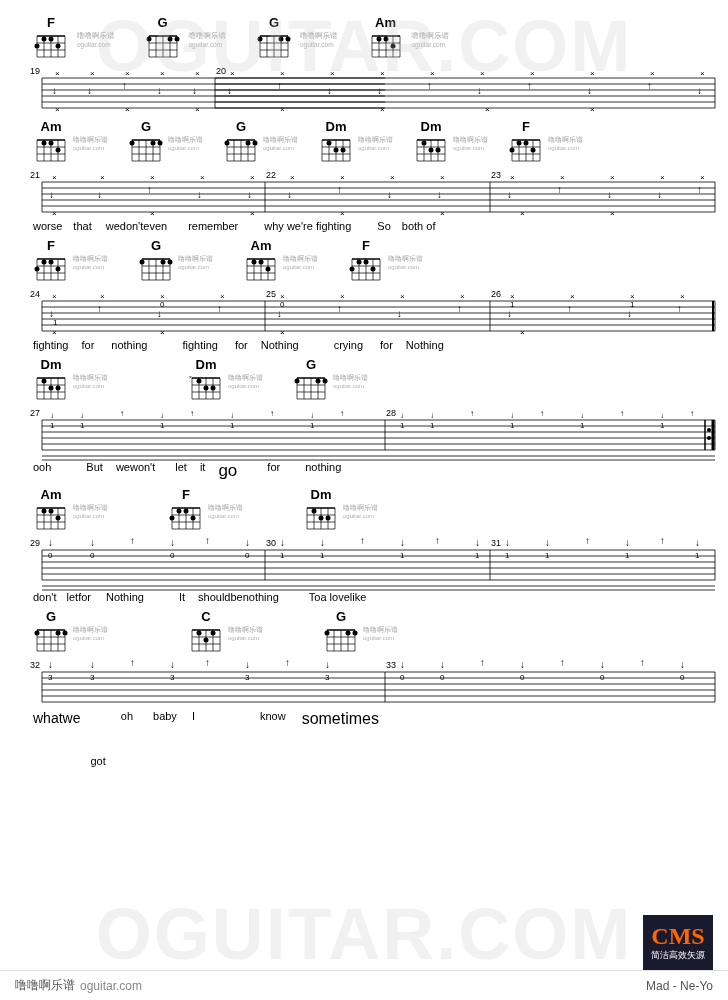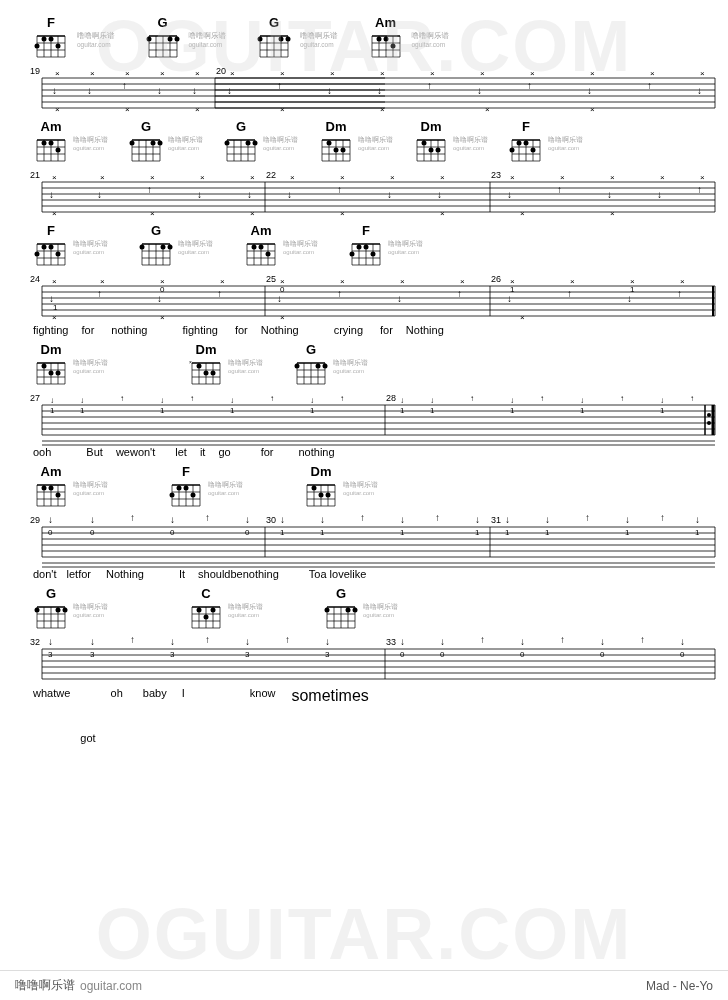--- a/index.html
+++ b/index.html
@@ -484,20 +484,29 @@
 
       <text x="22" y="48" font-size="8" fill="#000">×</text>
       <text x="120" y="48" font-size="8" fill="#000">×</text>
       <text x="220" y="48" font-size="8" fill="#000">×</text>
       <text x="310" y="48" font-size="8" fill="#000">×</text>
       <text x="410" y="48" font-size="8" fill="#000">×</text>
       <text x="490" y="48" font-size="8" fill="#000">×</text>
       <text x="580" y="48" font-size="8" fill="#000">×</text>
     </svg>
 
+    <div style="display:flex; gap:6px; padding-left:18px; padding-bottom:3px;">
+      <span style="font-size:11px;">worse</span>
+      <span style="font-size:11px; margin-left:5px;">that</span>
+      <span style="font-size:11px; margin-left:8px;">wedon'teven</span>
+      <span style="font-size:11px; margin-left:15px;">remember</span>
+      <span style="font-size:11px; margin-left:20px;">why we're fighting</span>
+      <span style="font-size:11px; margin-left:20px;">So</span>
+      <span style="font-size:11px; margin-left:5px;">both of</span>
+    </div>
   </div>
 
   <div class="music-unit">
     <div style="display:flex; align-items:flex-start; padding-left:18px;">
 
       <div style="display:flex; flex-direction:column; align-items:center; margin-right:4px;">
         <span style="font-size:13px;font-weight:bold;">F</span>
         <svg width="36" height="34">
           <line x1="4" y1="6" x2="32" y2="6" stroke="#000" stroke-width="1.5"></line>
           <line x1="4" y1="13" x2="32" y2="13" stroke="#000" stroke-width="0.7"></line>
@@ -800,21 +809,21 @@
       <line x1="12" y1="50" x2="685" y2="50" stroke="#000" stroke-width="0.8"></line>
       <line x1="12" y1="54" x2="685" y2="54" stroke="#000" stroke-width="0.8"></line>
     </svg>
 
     <div style="display:flex; gap:5px; padding-left:18px; padding-bottom:3px;">
       <span style="font-size:11px;">ooh</span>
       <span style="font-size:11px; margin-left:30px;">But</span>
       <span style="font-size:11px; margin-left:8px;">wewon't</span>
       <span style="font-size:11px; margin-left:15px;">let</span>
       <span style="font-size:11px; margin-left:8px;">it</span>
-      <span style="font-size:11px; margin-left:8px;">go</span>
+      <span style="font-size:17px; margin-left:8px;">go</span>
       <span style="font-size:11px; margin-left:25px;">for</span>
       <span style="font-size:11px; margin-left:20px;">nothing</span>
     </div>
   </div>
 
   <div class="music-unit">
     <div style="display:flex; align-items:flex-start; padding-left:18px;">
 
       <div style="display:flex; flex-direction:column; align-items:center; margin-right:4px;">
         <span style="font-size:13px;font-weight:bold;">Am</span>
@@ -1075,32 +1084,36 @@
       <text x="215" y="22" font-size="8" fill="#000">3</text>
       <text x="295" y="22" font-size="8" fill="#000">3</text>
       <text x="370" y="22" font-size="8" fill="#000">0</text>
       <text x="410" y="22" font-size="8" fill="#000">0</text>
       <text x="490" y="22" font-size="8" fill="#000">0</text>
       <text x="570" y="22" font-size="8" fill="#000">0</text>
       <text x="650" y="22" font-size="8" fill="#000">0</text>
     </svg>
 
     <div style="display:flex; gap:5px; padding-left:18px; padding-bottom:5px;">
-      <span style="font-size:11px;">whatwe</span>
+      <span style="font-size:14px;">whatwe</span>
       <span style="font-size:11px; margin-left:5px;margin-top:45px;">got</span>
       <span style="font-size:11px; margin-left:10px;">oh</span>
       <span style="font-size:11px; margin-left:15px;">baby</span>
       <span style="font-size:11px; margin-left:10px;">I</span>
       <span style="font-size:11px; margin-left:60px;">know</span>
       <span style="font-size:16px; margin-left:11px;">sometimes</span>
     </div>
   </div>
 
   <div class="watermark-bottom">OGUITAR.COM</div>
 
+  <div class="cms-badge">
+    <span class="cms-text">CMS</span>
+    <span class="cms-sub">简洁高效矢源</span>
+  </div>
 
   <div class="footer">
     <div class="footer-left">
       <span>噜噜啊乐谱</span>
       <span style="color:#888;">oguitar.com</span>
     </div>
     <div class="footer-right">Mad - Ne-Yo</div>
   </div>
 </div>
 

